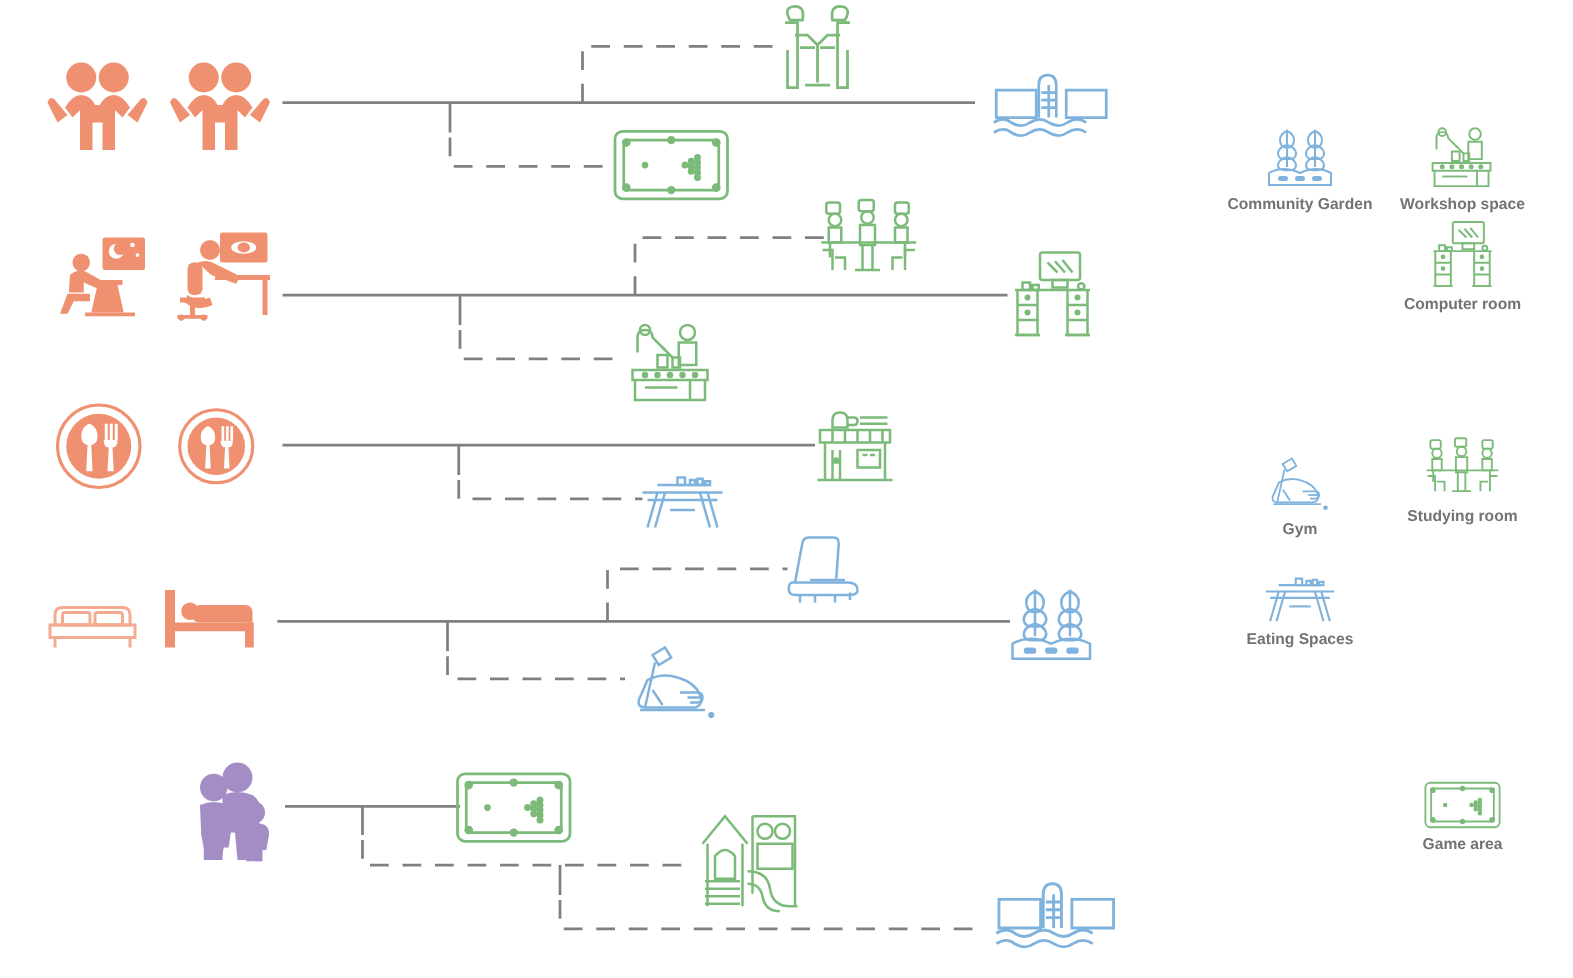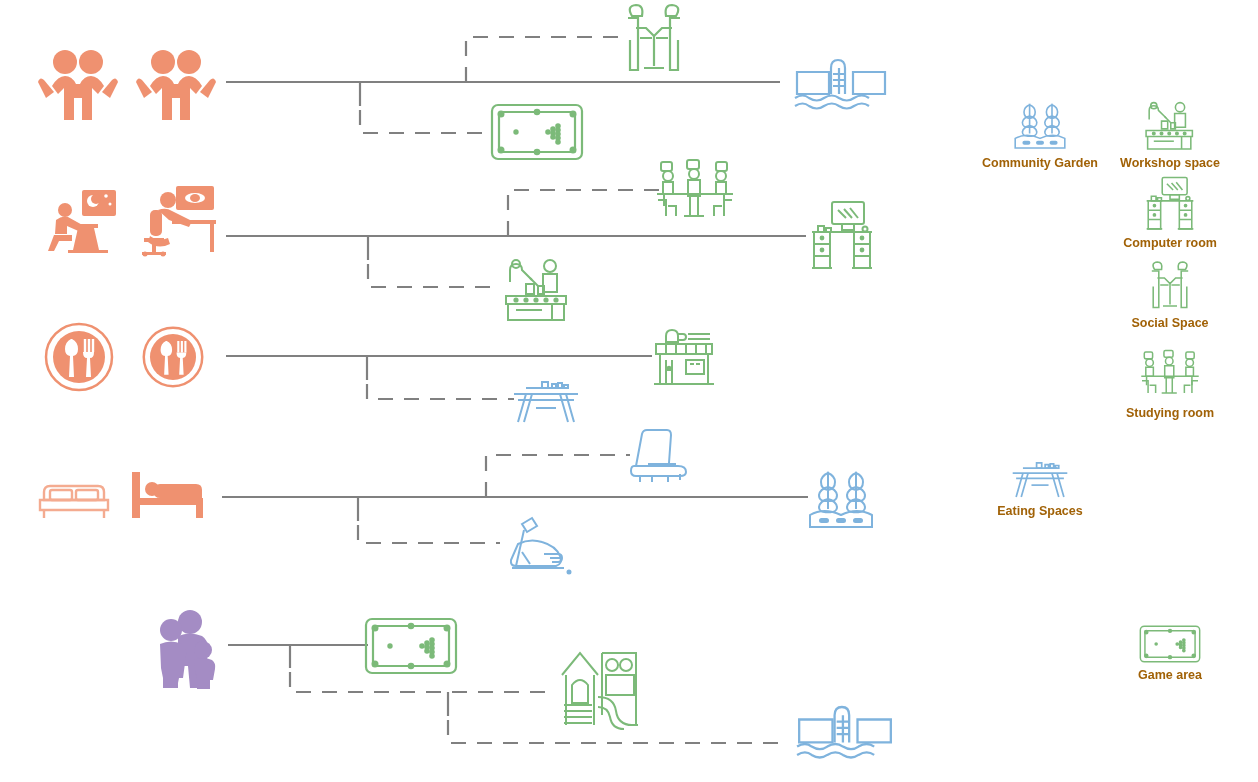--- a/index.html
+++ b/index.html
@@ -5,21 +5,21 @@
   html,body{margin:0;padding:0;}
   body{
     width:1258px;height:782px;background:#ffffff;position:relative;
     font-family:"Liberation Sans", sans-serif;overflow:hidden;
   }
   .canvas{position:absolute;inset:0;width:1258px;height:782px;}
   .node{position:absolute;}
   .legend{position:absolute;left:975px;top:78px;width:280px;height:610px;}
   .legend-item{position:absolute;width:130px;text-align:center;}
   .legend-icon{height:62px;display:flex;align-items:flex-end;justify-content:center;}
-  .legend-label{font-size:12.5px;font-weight:bold;color:#a16207;margin-top:4px;line-height:14px;}
+  .legend-label{font-size:12.5px;font-weight:bold;color:#737373;margin-top:4px;line-height:14px;}
   svg{display:block;overflow:visible;}
 </style>
 </head>
 <body>
 
 <svg class="canvas" viewBox="0 0 1258 782">
   <g stroke="#808080" fill="none" stroke-width="2.2" stroke-linecap="butt">
 
     <line x1="226" y1="82" x2="780" y2="82"></line>
     <line x1="360" y1="82" x2="360" y2="106"></line>
@@ -448,35 +448,36 @@
             <circle cx="52" cy="38" r="1.4"></circle>
             <circle cx="52" cy="50" r="1.4"></circle>
           </g>
         <path d="M2 68 h20 M42 68 h20"></path>
       </svg>
     </div>
     <div class="legend-label">Computer room</div>
   </div>
 
 
-  <div class="legend-item" style="left:130px;top:172px;">
-    <div class="legend-icon">
-      <svg width="56" height="54" viewBox="0 0 80 72" fill="none" stroke="#7cba79" stroke-width="2.2">
-        <path d="M18 14 q-6-10 4-11 q8 0 6 11 z"></path>
-          <path d="M62 14 q6-10-4-11 q-8 0-6 11 z"></path>
-        <path d="M14 16 h10 v52 h-8 v-30"></path>
-          <path d="M66 16 h-10 v52 h8 v-30"></path>
-        <path d="M22 26 h10 l8 8 l8-8 h10"></path>
-          <path d="M26 36 h12 M42 36 h12"></path>
-        <path d="M40 34 v30 M30 66 h20"></path>
-      </svg>
-    </div>
-    <div class="legend-label">Social Space</div>
-  </div>
-
+
+  <div class="legend-item" style="left:0px;top:272px;">
+    <div class="legend-icon">
+      <svg width="54" height="48" viewBox="0 0 74 62" fill="none" stroke="#7fb3dd" stroke-width="2">
+        <path d="M18 8 l10-6 l5 8 l-10 6z"></path>
+          <path d="M20 14 L12 50"></path>
+        <path d="M14 28 q12-6 24-2 q14 4 18 14 q3 8-4 10 h-40 q-6 0-5-6z"></path>
+        <path d="M40 38 h14 q4 0 4 4 q0 4-4 4 h-6"></path>
+          <path d="M46 42 h12"></path>
+        <path d="M18 36 l8 12"></path>
+          <path d="M8 52 h52"></path>
+        <circle cx="65" cy="56" r="1.5" fill="#7fb3dd"></circle>
+      </svg>
+    </div>
+    <div class="legend-label">Gym</div>
+  </div>
 
   <div class="legend-item" style="left:130px;top:262px;">
     <div class="legend-icon">
       <svg width="62" height="56" viewBox="0 0 82 62" fill="none" stroke="#7cba79" stroke-width="2">
         <rect x="7" y="2" width="11" height="9" rx="2"></rect>
           <rect x="33" y="0" width="12" height="9" rx="2"></rect>
           <rect x="62" y="2" width="11" height="9" rx="2"></rect>
         <circle cx="14" cy="16" r="5"></circle>
           <circle cx="40" cy="14" r="5"></circle>
           <circle cx="67" cy="16" r="5"></circle>

